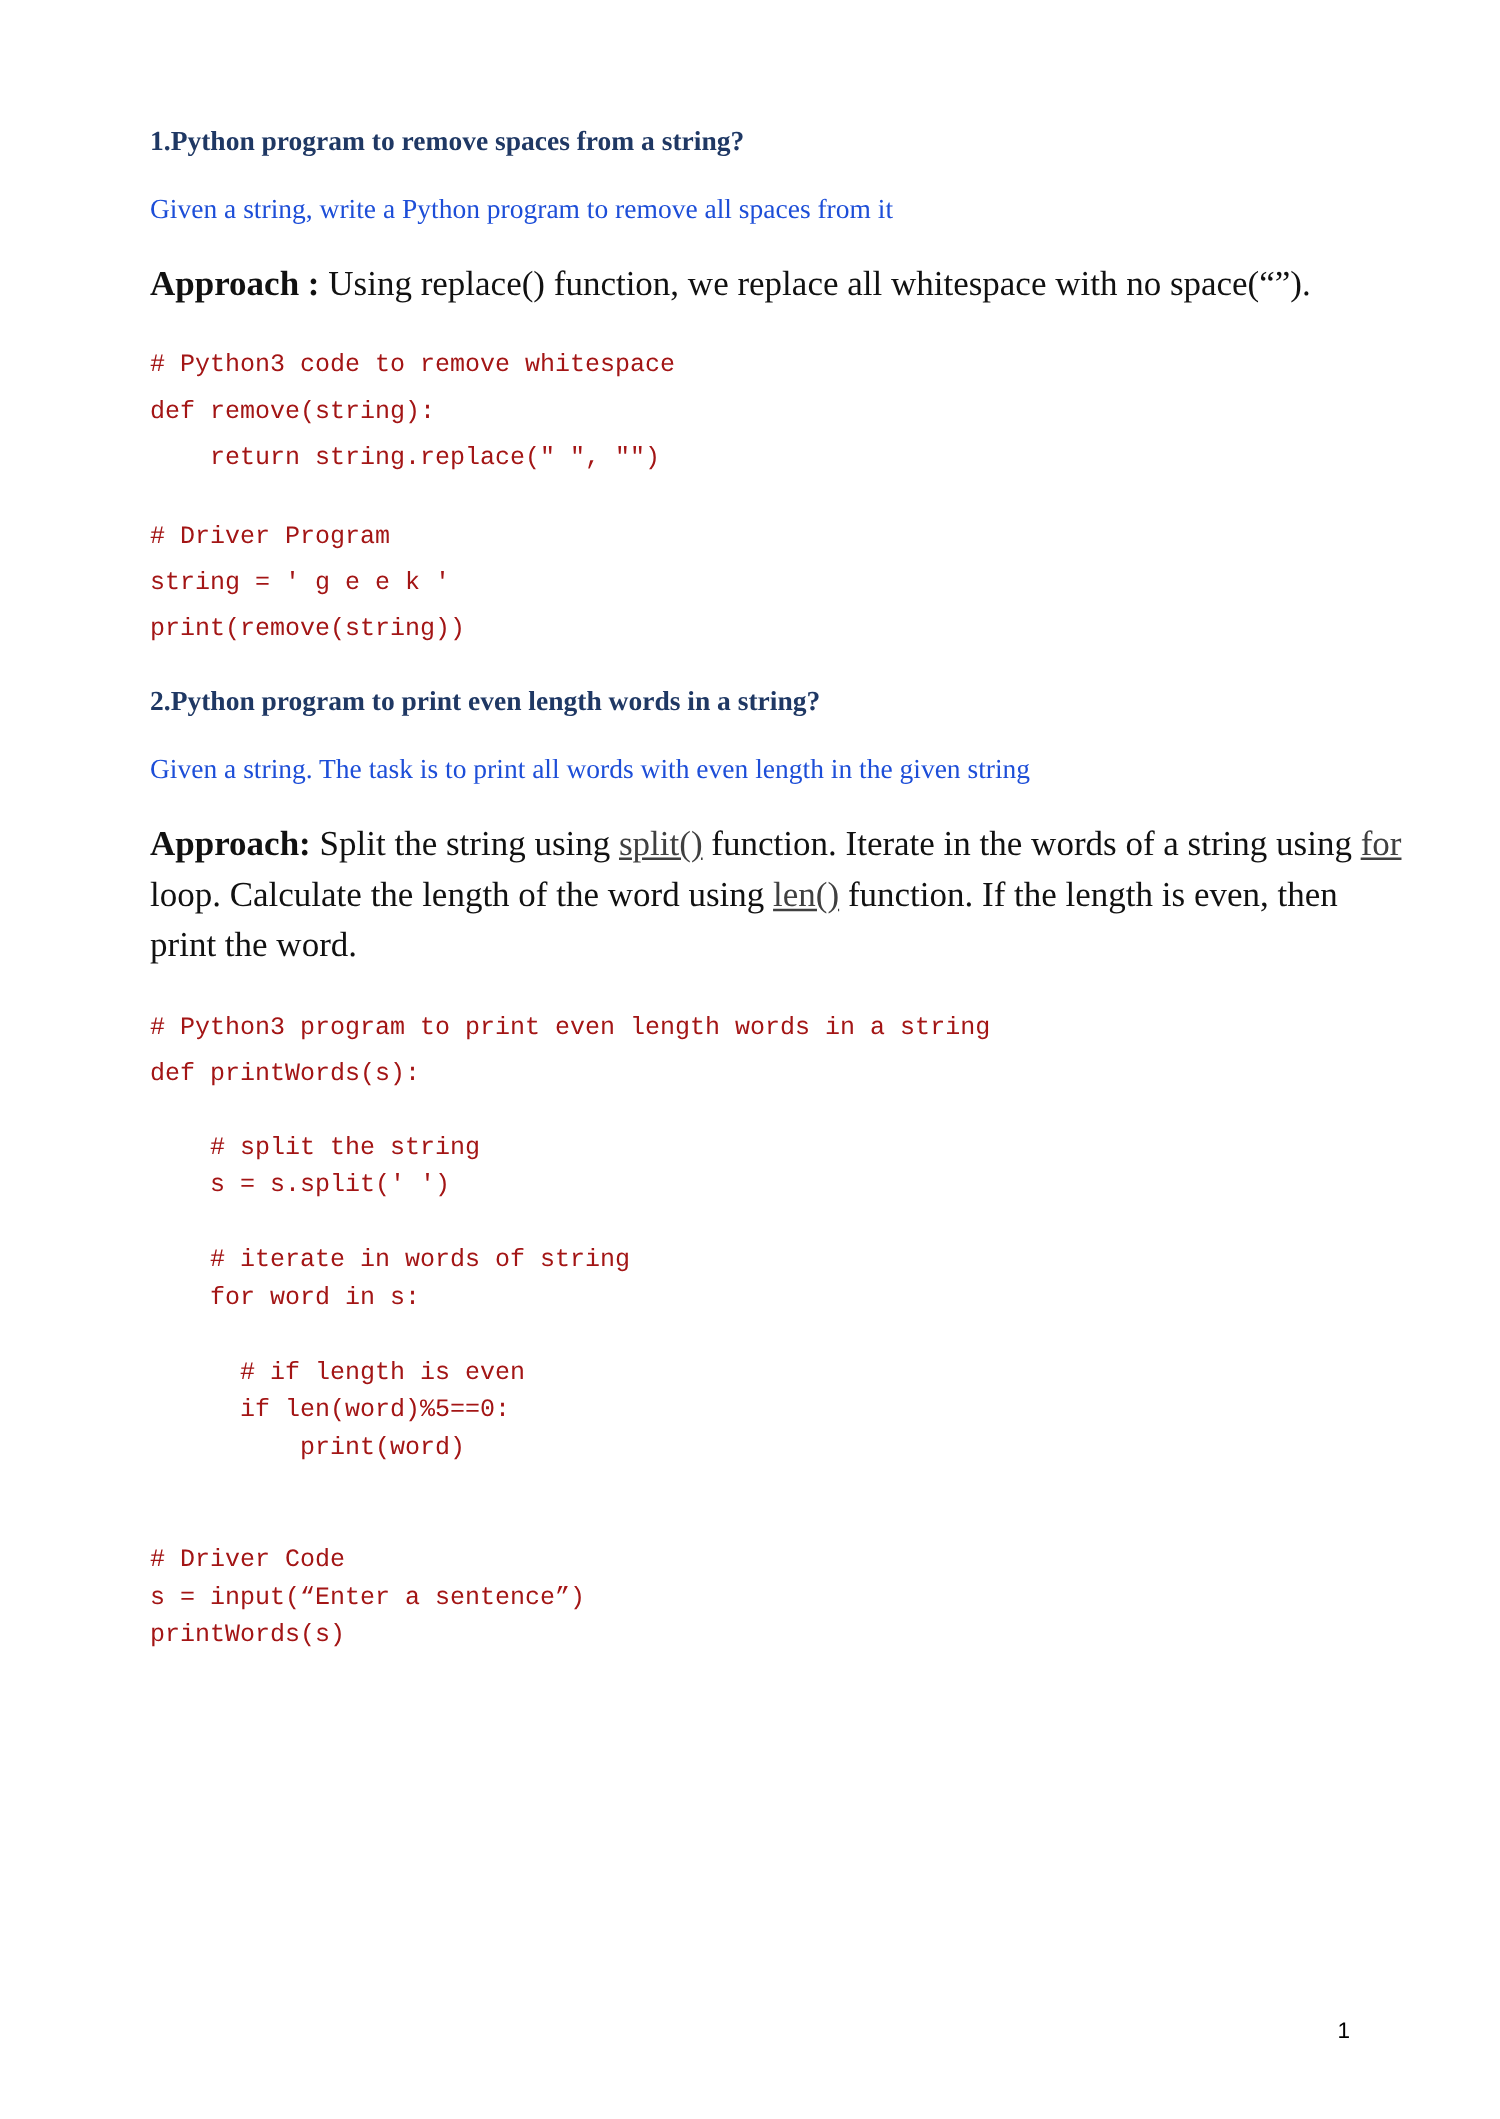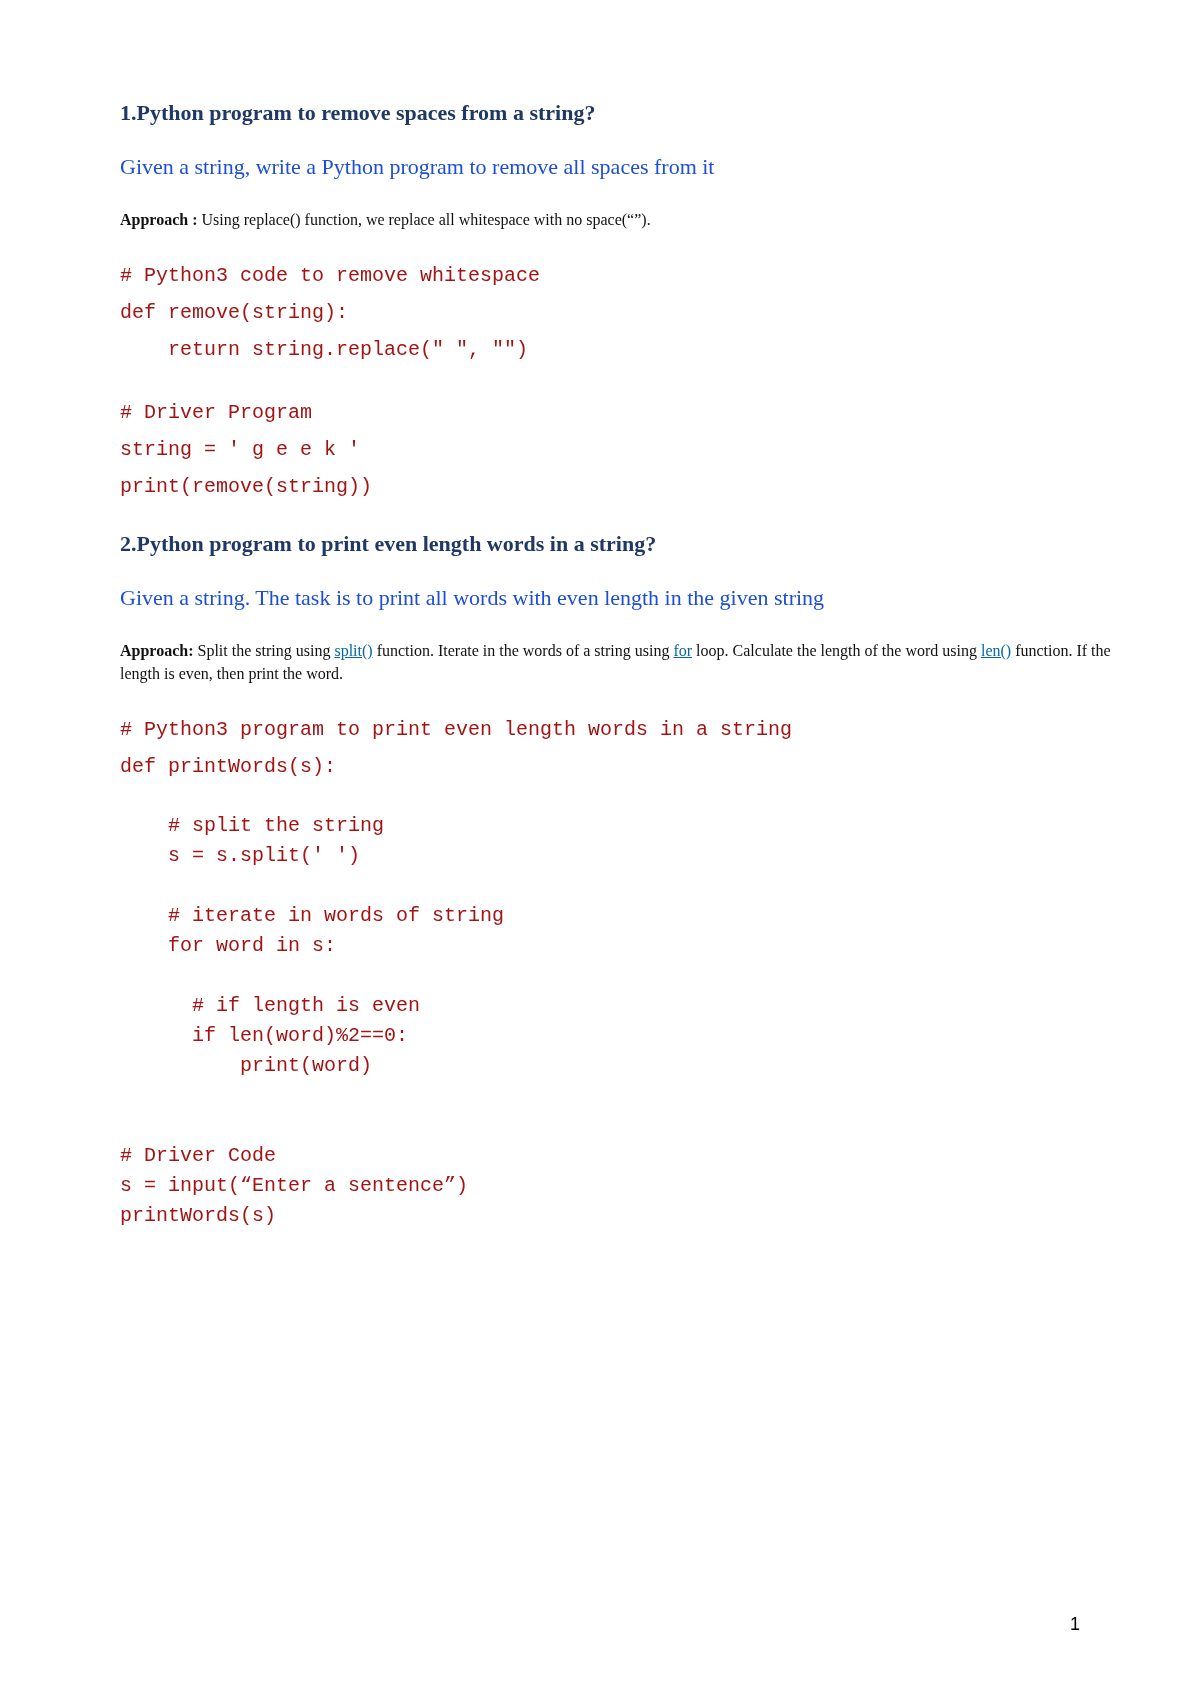--- a/index.html
+++ b/index.html
@@ -20,39 +20,39 @@
     font-size: 22px;
     margin-bottom: 26px;
   }
   .intro {
     font-size: 22px;
     color: #1d4ed8;
     margin-bottom: 26px;
     line-height: 1.35;
   }
   .approach-line {
-    font-size: 16px;
+    font-size: 28px;
     color: #111;
     margin-bottom: 26px;
     line-height: 1.45;
   }
   .approach-label {
     font-weight: bold;
   }
   .code {
     font-family: "Courier New", Courier, monospace;
     font-size: 20px;
     color: #a31515;
     white-space: pre;
     line-height: 1.85;
     margin-bottom: 26px;
   }
   .code.tight { line-height: 1.5; margin-top: 6px; }
   a.link {
-    color: #0369a1;
+    color: #404040;
     text-decoration: underline;
   }
   .page-num {
     position: absolute;
     bottom: 60px;
     right: 120px;
     font-family: Arial, Helvetica, sans-serif;
     font-size: 18px;
     color: #000;
   }
@@ -88,21 +88,21 @@
 
   <div class="code"># Python3 program to print even length words in a string
 def printWords(s):</div>
   <div class="code tight">    # split the string
     s = s.split(' ')
 
     # iterate in words of string
     for word in s:
 
       # if length is even
-      if len(word)%2==0:
+      if len(word)%5==0:
           print(word)
 
 
 # Driver Code
 s = input(“Enter a sentence”)
 printWords(s)</div>
 
 </div>
 
 <div class="page-num">1</div>

